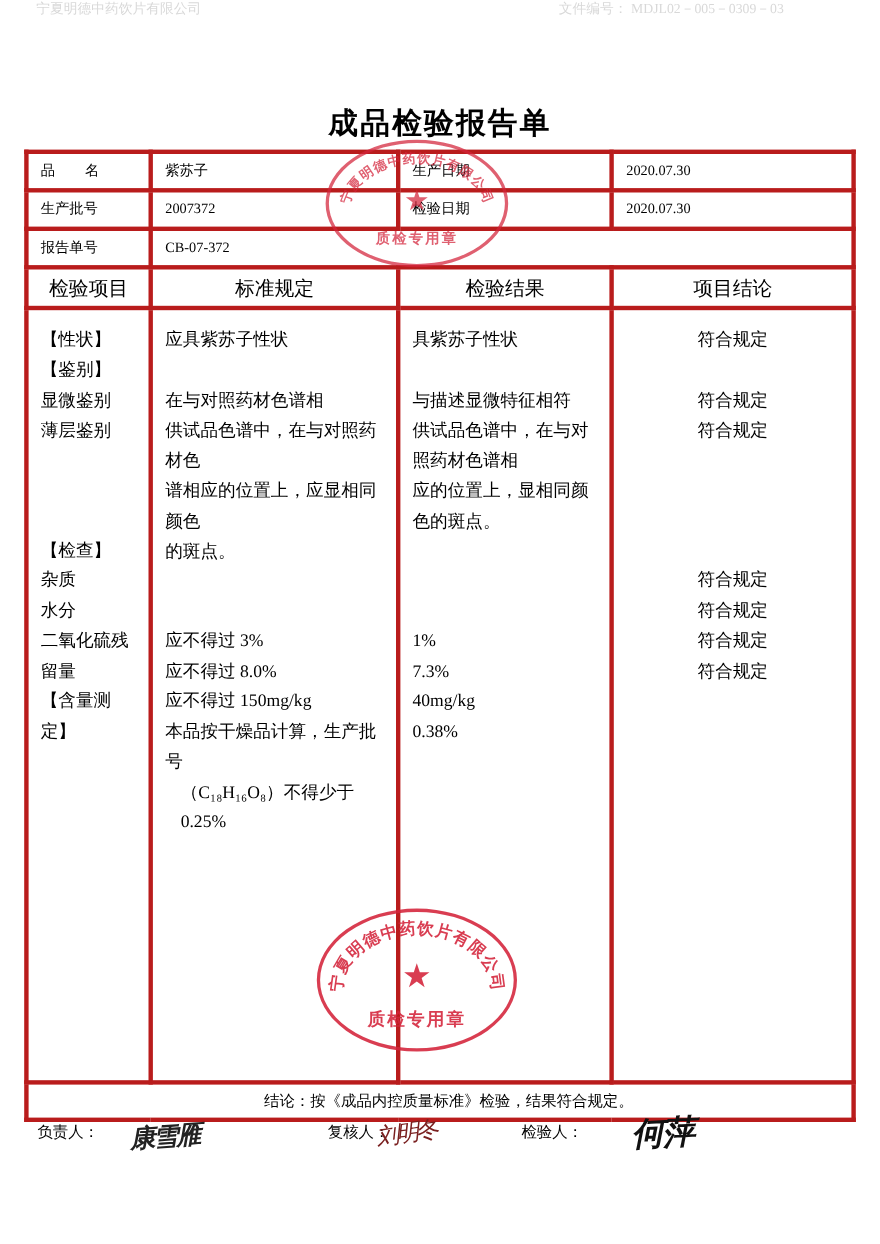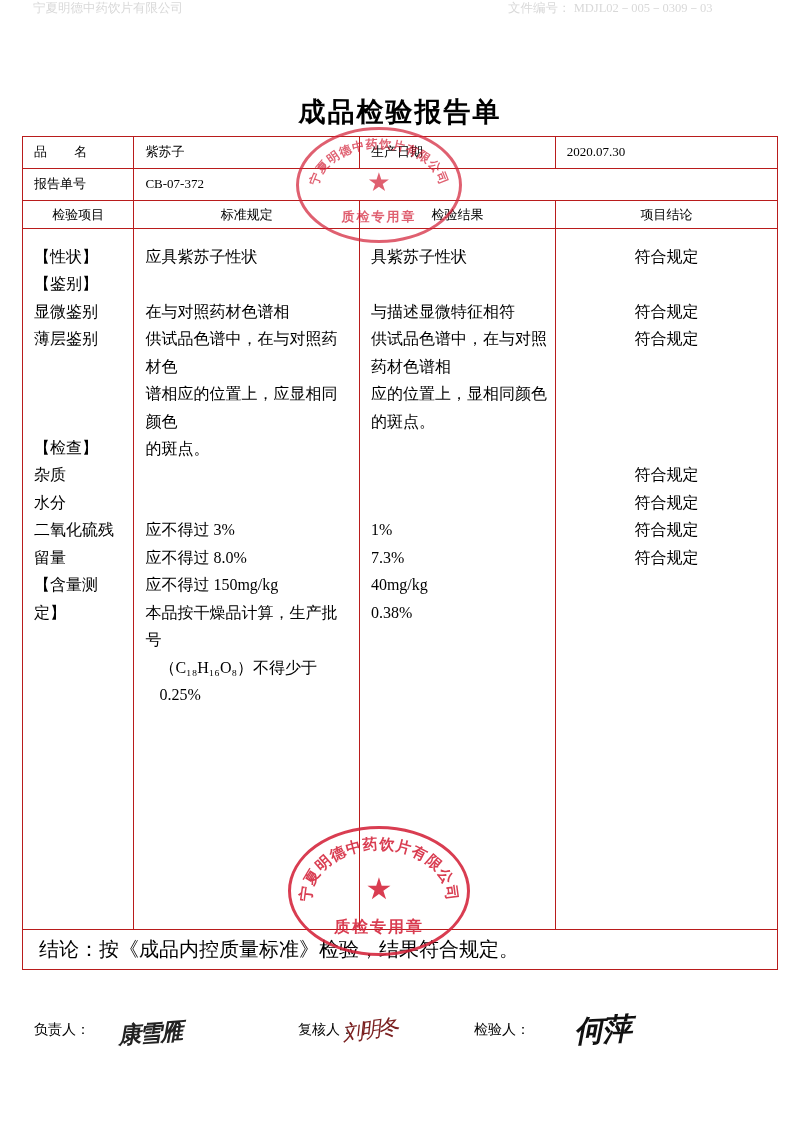--- a/index.html
+++ b/index.html
@@ -61,21 +61,21 @@
 
   table.doc {
     position: absolute;
     left: 22px;
     top: 136px;
     width: 756px;
     border-collapse: collapse;
     font-size: 13px;
   }
   table.doc td {
-    border: 1px solid #b91c1c;
+    border: 4px solid #b91c1c;
     padding: 0;
     vertical-align: top;
   }
 
   .cell-pad {
     padding: 6px 9px 6px 11px;
     line-height: 1.45;
   }
 
   .lbl {
@@ -93,21 +93,21 @@
   td.label2-cell { width: 110px; }
   td.value2-cell { width: 286px; }
 
   
   .colhead td {
     text-align: center;
     height: 26px;
   }
   .colhead .ch {
     padding: 5px 0 4px 0;
-    font-size: 13px;
+    font-size: 18px;
   }
 
   
   .bodyrow td {
     height: 700px;
   }
   .col-item { width: 124px; }
   .col-std  { width: 212px; }
   .col-res  { width: 250px; }
   .col-conc { width: 108px; margin-top: 48px; }
@@ -119,21 +119,22 @@
   }
   .body-inner.center { text-align: center; padding-left: 0; padding-right: 0;}
   .gap-big { height: 26px; }
   .indent { padding-left: 14px; }
 
   .concl-row td {
     height: 30px;
   }
   .concl-text {
     padding: 6px 0 6px 16px;
-    font-size: 20px;
+    font-size: 14px;
+    text-align: center;
   }
 
   
   .sig {
     position: absolute;
     left: 22px;
     top: 1010px;
     width: 756px;
     height: 52px;
     font-size: 14px;
@@ -258,20 +259,34 @@
       <td class="label-cell">
         <div class="cell-pad lbl spaced">品　名</div>
       </td>
       <td class="value-cell">
         <div class="cell-pad">紫苏子</div>
       </td>
       <td class="label2-cell">
         <div class="cell-pad lbl">生产日期</div>
       </td>
       <td class="value2-cell">
+        <div class="cell-pad">2020.07.30</div>
+      </td>
+    </tr>
+    <tr class="r-h">
+      <td>
+        <div class="cell-pad lbl">生产批号</div>
+      </td>
+      <td>
+        <div class="cell-pad">2007372</div>
+      </td>
+      <td>
+        <div class="cell-pad lbl">检验日期</div>
+      </td>
+      <td>
         <div class="cell-pad">2020.07.30</div>
       </td>
     </tr>
     <tr class="r-h">
       <td>
         <div class="cell-pad lbl">报告单号</div>
       </td>
       <td colspan="3">
         <div class="cell-pad">CB-07-372</div>
       </td>

